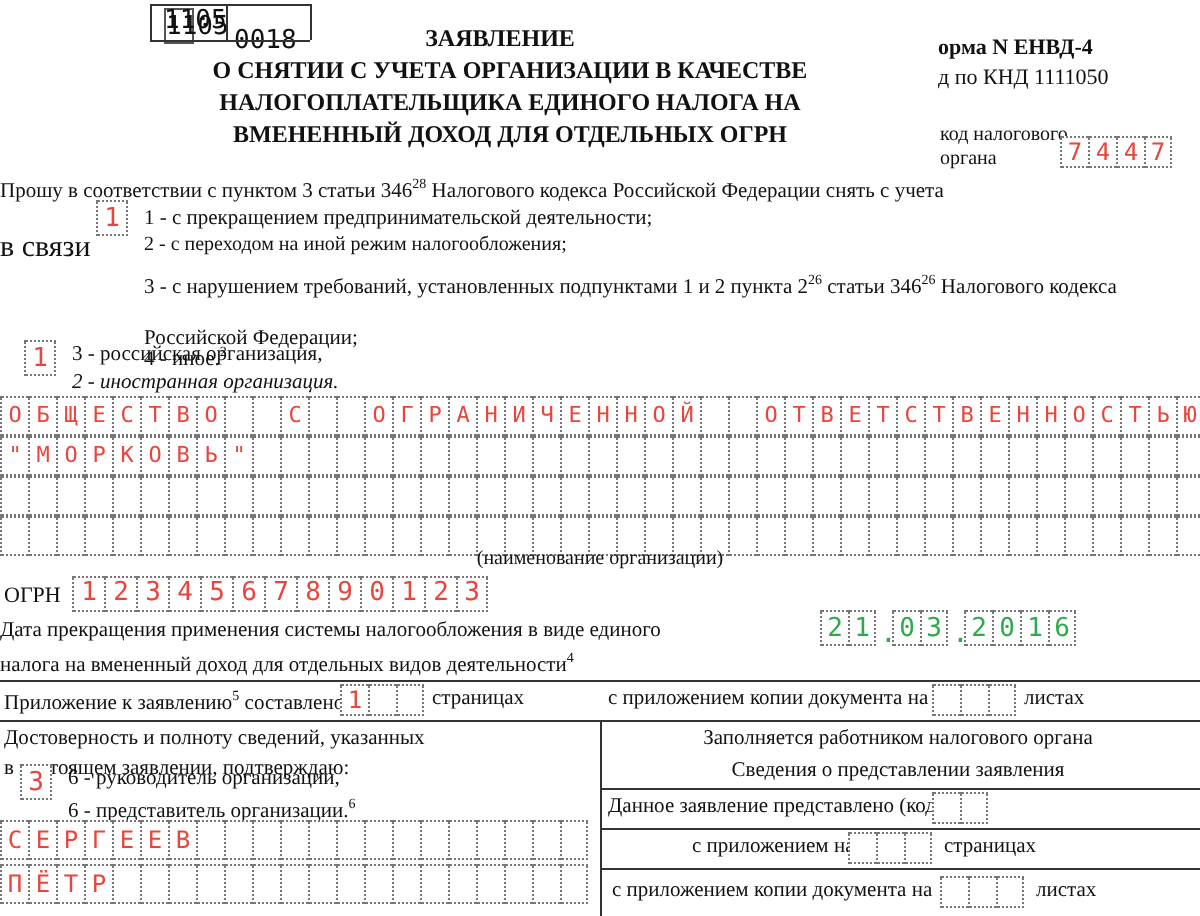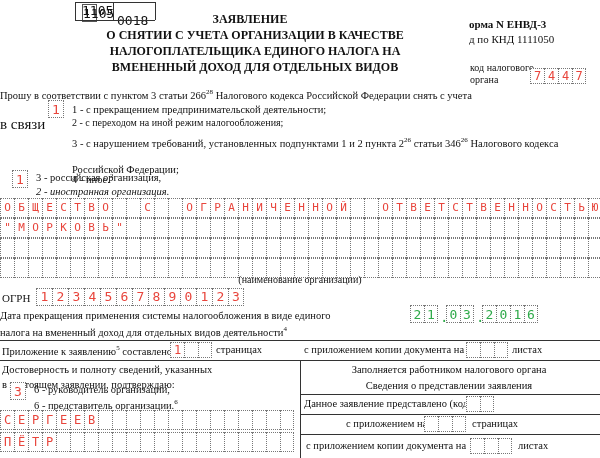--- a/index.html
+++ b/index.html
@@ -88,39 +88,39 @@
     <div class="solidcell" style="width:15px;height:18px;font-size:13px;line-height:17px;">1105</div>
   </div>
   <div class="t" style="left:82px; top:3px; font-size:13px; font-family:'DejaVu Sans Mono', monospace; color:#111;">1105</div>
   <div class="t" style="left:117px; top:13px; font-size:13px; font-family:'DejaVu Sans Mono', monospace; color:#111;">0018</div>
   <div class="line hr" style="left:75px; top:2px; width:80px;"></div>
   <div class="line hr" style="left:75px; top:20px; width:80px;"></div>
   <div class="line vr" style="left:75px; top:2px; height:18px;"></div>
   <div class="line vr" style="left:113px; top:2px; height:18px;"></div>
   <div class="line vr" style="left:155px; top:2px; height:18px;"></div>
 
-  <div class="t bold" style="left:469px; top:18px; font-size:11px;">орма N ЕНВД-3</div>
+  <div class="t bold" style="left:469px; top:18px; font-size:11px;">орма N ЕНВД-4</div>
   <div class="t" style="left:469px; top:33px; font-size:11px;">д по КНД 1111050</div>
 
   <div class="t" style="left:470px; top:62px; font-size:10px;">код налогового</div>
   <div class="t" style="left:470px; top:74px; font-size:10px;">органа</div>
   <div class="cells" style="left:530px; top:68px;">
     <div class="cell">7</div>
     <div class="cell">4</div>
     <div class="cell">4</div>
     <div class="cell">7</div>
   </div>
 
   <div class="t bold center" style="left:80px; top:12px; width:340px; font-size:12px;">ЗАЯВЛЕНИЕ</div>
   <div class="t bold center" style="left:60px; top:28px; width:390px; font-size:12px;">О СНЯТИИ С УЧЕТА ОРГАНИЗАЦИИ В КАЧЕСТВЕ</div>
   <div class="t bold center" style="left:60px; top:44px; width:390px; font-size:12px;">НАЛОГОПЛАТЕЛЬЩИКА ЕДИНОГО НАЛОГА НА</div>
-  <div class="t bold center" style="left:60px; top:60px; width:390px; font-size:12px;">ВМЕНЕННЫЙ ДОХОД ДЛЯ ОТДЕЛЬНЫХ ВИДОВ</div>
+  <div class="t bold center" style="left:60px; top:60px; width:390px; font-size:12px;">ВМЕНЕННЫЙ ДОХОД ДЛЯ ОТДЕЛЬНЫХ ОГРН</div>
 
   <div class="t" style="left:0px; top:88px; font-size:10.5px;">
-    <span>Прошу в соответствии с пунктом 3 статьи 266</span><sup style="font-size:7px;">28</sup><span> Налогового кодекса Российской Федерации снять с учета</span>
+    <span>Прошу в соответствии с пунктом 3 статьи 346</span><sup style="font-size:7px;">28</sup><span> Налогового кодекса Российской Федерации снять с учета</span>
   </div>
   <div class="t" style="left:0px; top:116px; font-size:15px;">в связи</div>
 
   <div class="cells" style="left:48px; top:100px;">
     <div class="cell" style="width:16px;height:18px;font-size:13px;line-height:17px;">1</div>
   </div>
 
   <div class="t" style="left:72px; top:104px; font-size:10.5px;">1 - с прекращением предпринимательской деятельности;</div>
   <div class="t" style="left:72px; top:117px; font-size:10px;">2 - с переходом на иной режим налогообложения;</div>
   <div class="t" style="left:72px; top:136px; font-size:10.5px;">

